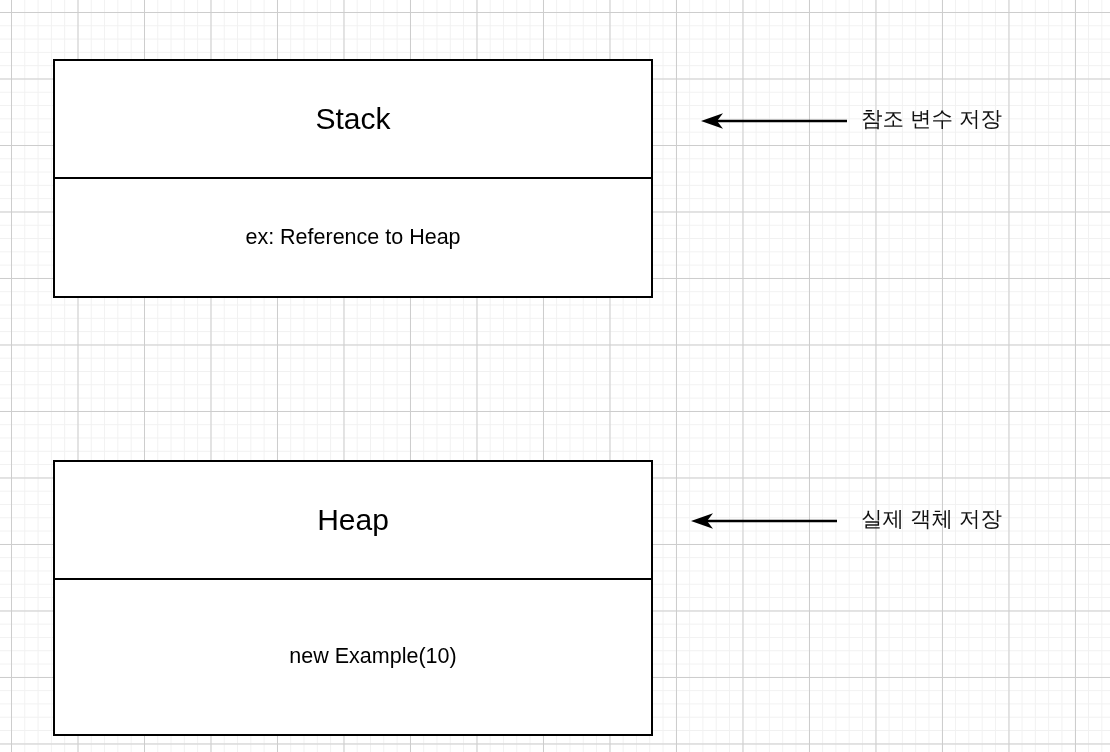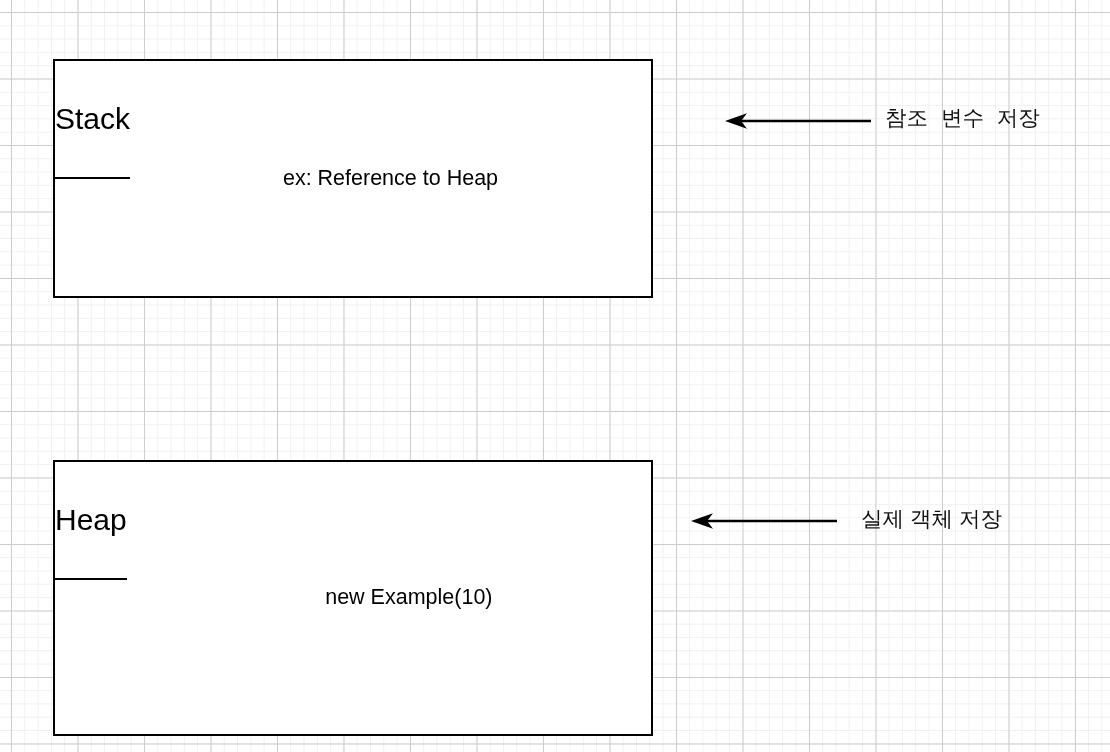--- a/index.html
+++ b/index.html
@@ -37,21 +37,21 @@
       11px 12px,
       11px 12px;
   }
 
   .mem-box {
     position: absolute;
     box-sizing: border-box;
     background: #ffffff;
     border: 2.5px solid #000000;
     display: flex;
-    flex-direction: row;
+    flex-direction: column;
   }
 
   .mem-box-title-cell {
     box-sizing: border-box;
     display: flex;
     align-items: center;
     justify-content: center;
     border-bottom: 2.5px solid #000000;
   }
 
@@ -114,21 +114,21 @@
 
   <div class="mem-box" id="box-heap" style="left:53px; top:460px; width:600px; height:276px;">
     <div class="mem-box-title-cell" style="height:118px;">
       <span class="mem-title-text">Heap</span>
     </div>
     <div class="mem-box-body-cell" style="flex:1 1 auto;margin-left:40px;">
       <span class="mem-body-text">new Example(10)</span>
     </div>
   </div>
 
-  <div class="annotation" style="left:723px; top:103px;font-family:Liberation Mono, monospace;">
+  <div class="annotation" style="left:699px; top:103px;">
     <svg class="annotation-arrow" viewBox="0 0 150 26">
       <line x1="148" y1="14" x2="14" y2="14" stroke="#000000" stroke-width="2.6"></line>
       <path d="M 2 14 L 24 6.2 L 18 14 L 24 21.8 Z" fill="#000000"></path>
     </svg>
     <span class="annotation-label">참조 변수 저장</span>
   </div>
 
   <div class="annotation" style="left:689px; top:503px;gap:10px;">
     <svg class="annotation-arrow" viewBox="0 0 150 26">
       <line x1="148" y1="14" x2="14" y2="14" stroke="#000000" stroke-width="2.6"></line>

